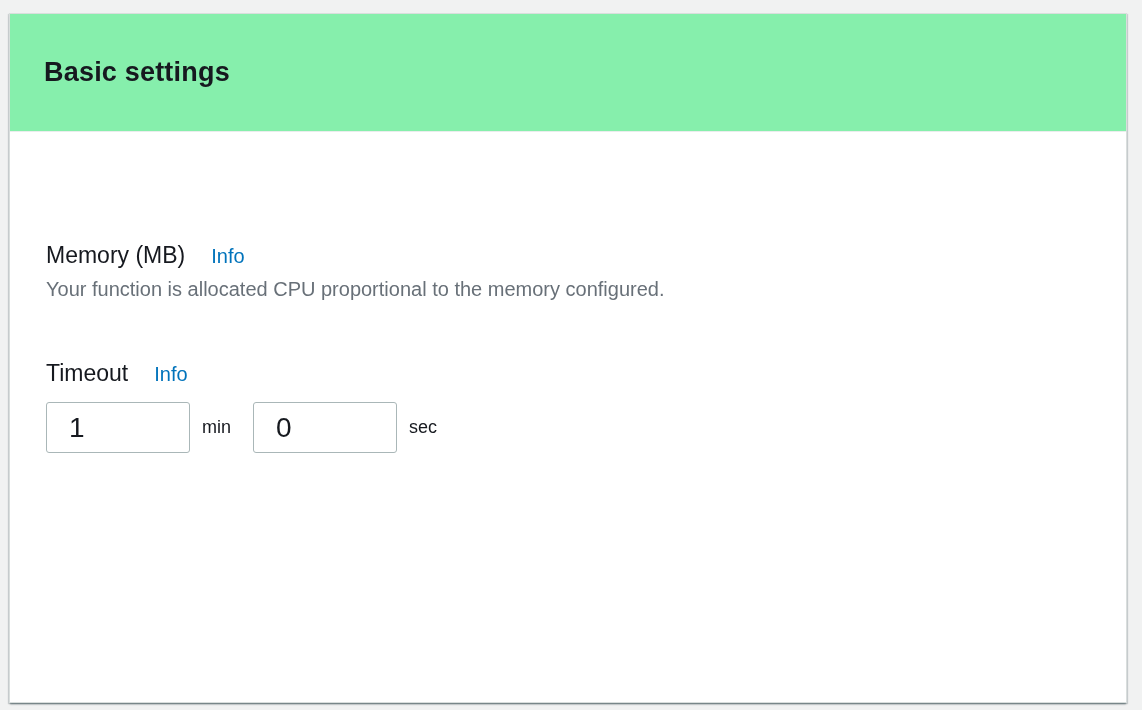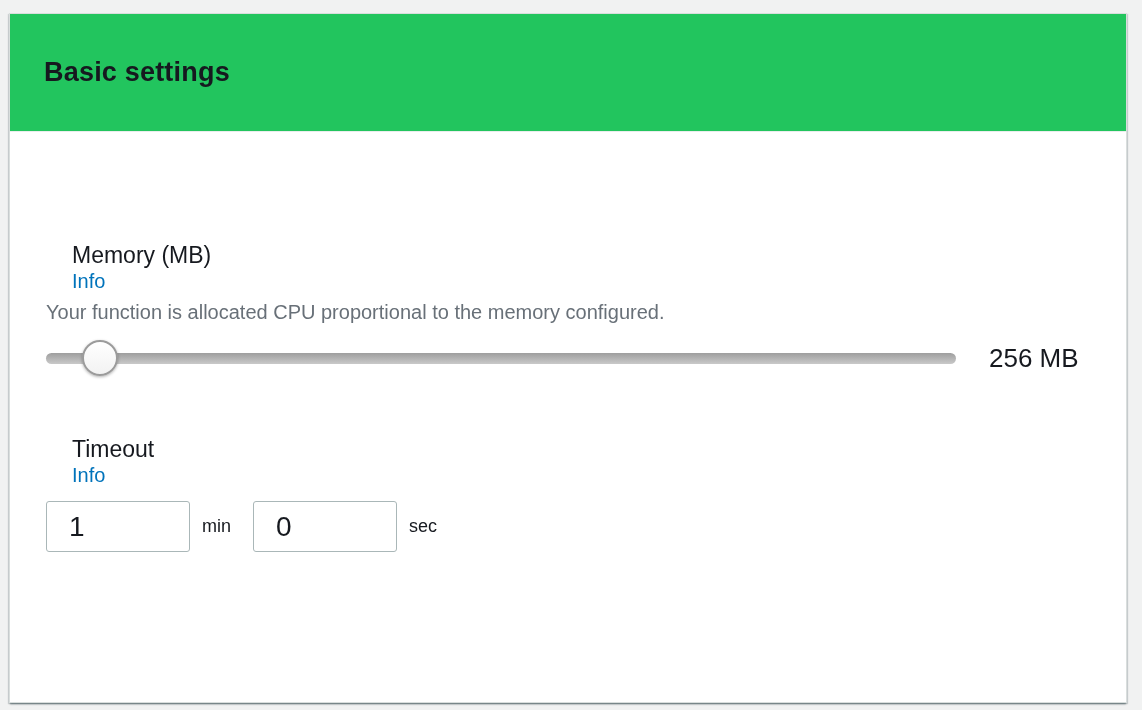--- a/index.html
+++ b/index.html
@@ -15,21 +15,21 @@
     left: 9px; top: 13px;
     width: 1118px; height: 690px;
     background: #ffffff;
     border: 1px solid #d9dedd;
     box-shadow: 0 2px 2px -1px rgba(0,28,36,.45),
                 1px 1px 1px 0 rgba(0,28,36,.15),
                -1px 1px 1px 0 rgba(0,28,36,.15);
   }
   .card-header {
     height: 118px;
-    background: #22c55e;
+    background: #86efac;
     border-bottom: 1px solid #eaeded;
     display: flex;
     align-items: center;
     padding: 0 34px;
   }
   .card-title {
     font-size: 27px;
     font-weight: 700;
     letter-spacing: 0.2px;
     color: #16191f;
@@ -38,21 +38,20 @@
     padding: 58px 40px 0 36px;
   }
   .field-label {
     font-size: 23px;
     color: #16191f;
     line-height: 30px;
   }
   .label-row {
     display: flex;
     align-items: baseline;
-    flex-direction: column;
   }
   .info-link {
     font-size: 20px;
     font-weight: 400;
     color: #0073bb;
     margin-left: 26px;
     text-decoration: none;
     cursor: pointer;
   }
   .description-input {
@@ -143,26 +142,20 @@
 
   <div class="card-body">
 
 
     <div class="memory-block">
       <div class="label-row">
         <span class="field-label">Memory (MB)</span>
         <a class="info-link">Info</a>
       </div>
       <div class="helper-text">Your function is allocated CPU proportional to the memory configured.</div>
-      <div class="slider-row">
-        <div class="slider-track">
-          <div class="slider-thumb" style="left: 5.9%;"></div>
-        </div>
-        <span class="slider-value">256 MB</span>
-      </div>
     </div>
 
     <div class="timeout-block">
       <div class="label-row">
         <span class="field-label">Timeout</span>
         <a class="info-link">Info</a>
       </div>
       <div class="timeout-inputs">
         <input class="timeout-input" type="text" value="1" style="">
         <span class="unit-label">min</span>

